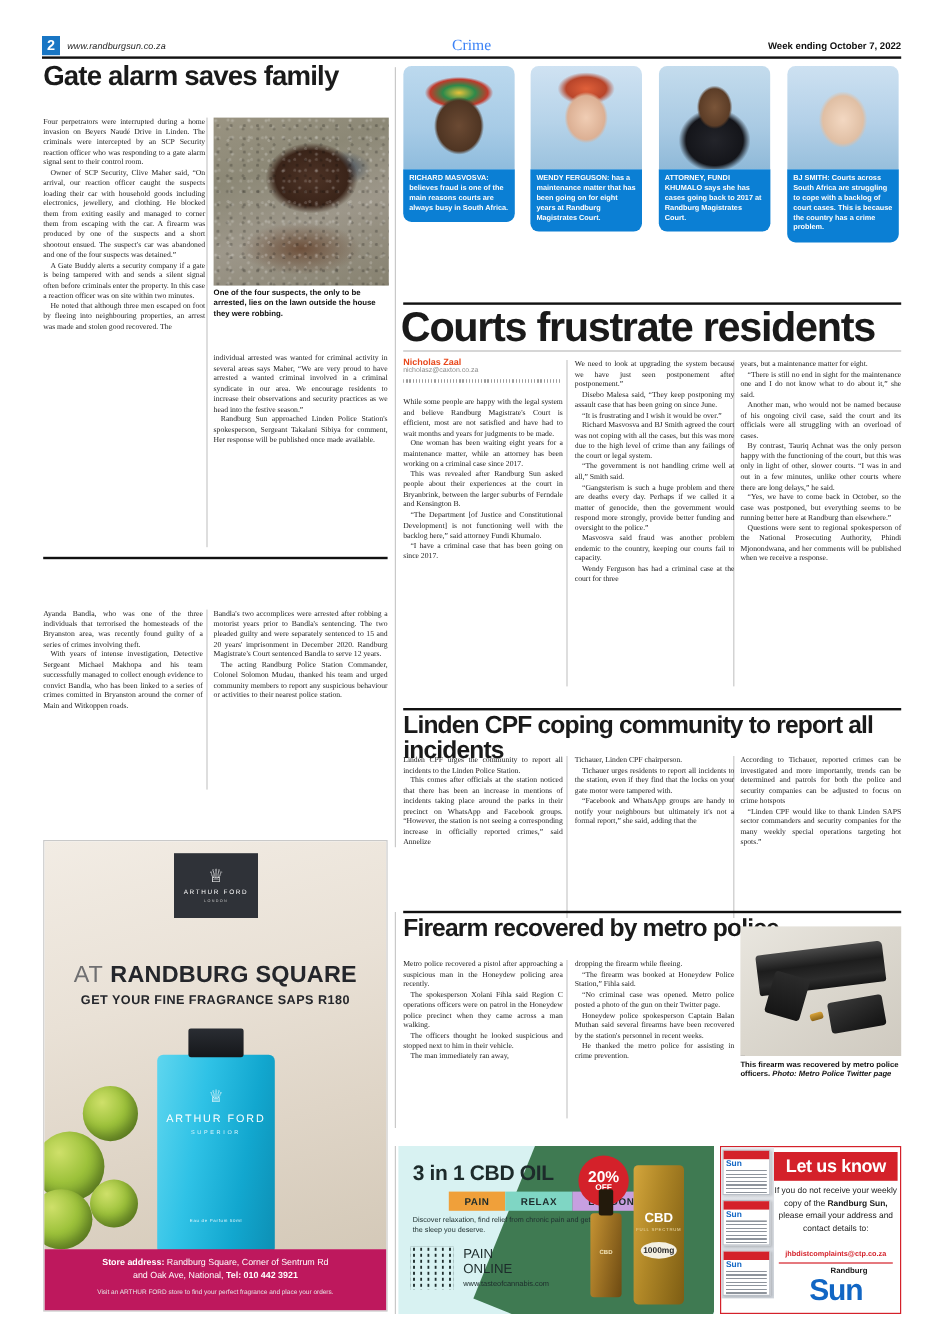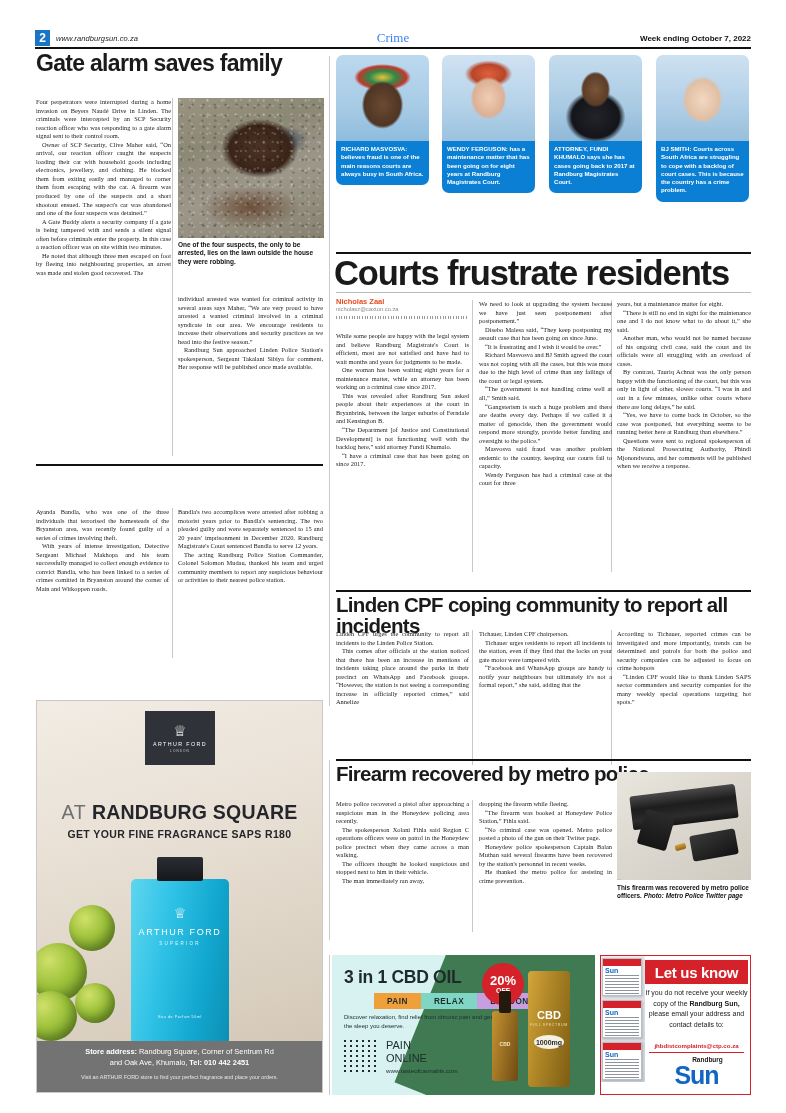--- a/index.html
+++ b/index.html
@@ -237,21 +237,21 @@
   #ad-ford .bottle .bs {
     position:absolute; left:0; top:62px; width:98px; text-align:center; color:#dff6ff;
     font-family:"Liberation Sans",sans-serif; font-size:4.6px; letter-spacing:2.2px;
   }
   #ad-ford .bottle .bv {
     position:absolute; left:0; top:136px; width:98px; text-align:center; color:#eaf9ff;
     font-family:"Liberation Sans",sans-serif; font-size:3.6px; letter-spacing:.6px; line-height:5px;
   }
   #ad-ford .footer {
     position: absolute; left: 0; top: 340px; width: 285px; height: 51px;
-    background: #737373; color: #fff; padding-top: 6px;
+    background: #be185d; color: #fff; padding-top: 6px;
   }
   #ad-ford .footer .fa {
     text-align: center; font-family: "Liberation Sans", sans-serif;
     font-size: 7.4px; line-height: 10.5px;
   }
   #ad-ford .footer .fb {
     text-align: center; font-family: "Liberation Sans", sans-serif;
     font-size: 5.4px; margin-top: 6px; color: #e6e6e6;
   }
 
@@ -555,21 +555,21 @@
       <div class="lime" style="left:52px; top:96px; width:40px; height:40px;"></div>
     </div>
     <div class="bottle">
       <div class="cap"></div>
       <div class="crown2">♕</div>
       <div class="bn">ARTHUR FORD</div>
       <div class="bs">SUPERIOR</div>
       <div class="bv">Eau de Parfum 50ml</div>
     </div>
     <div class="footer">
-      <div class="fa"><b>Store address:</b><span> Randburg Square, Corner of Sentrum Rd</span><br><span>and Oak Ave, Khumalo, </span><b>Tel: 010 442 2451</b></div>
+      <div class="fa"><b>Store address:</b><span> Randburg Square, Corner of Sentrum Rd</span><br><span>and Oak Ave, National, </span><b>Tel: 010 442 3921</b></div>
       <div class="fb">Visit an ARTHUR FORD store to find your perfect fragrance and place your orders.</div>
     </div>
   </div>
 
   <div id="ad-cbd">
     <div class="greenwedge"></div>
     <div class="t1">3 in 1 CBD OIL</div>
     <div class="pills">
       <div class="pill p-pain">PAIN</div>
       <div class="pill p-relax">RELAX</div>

